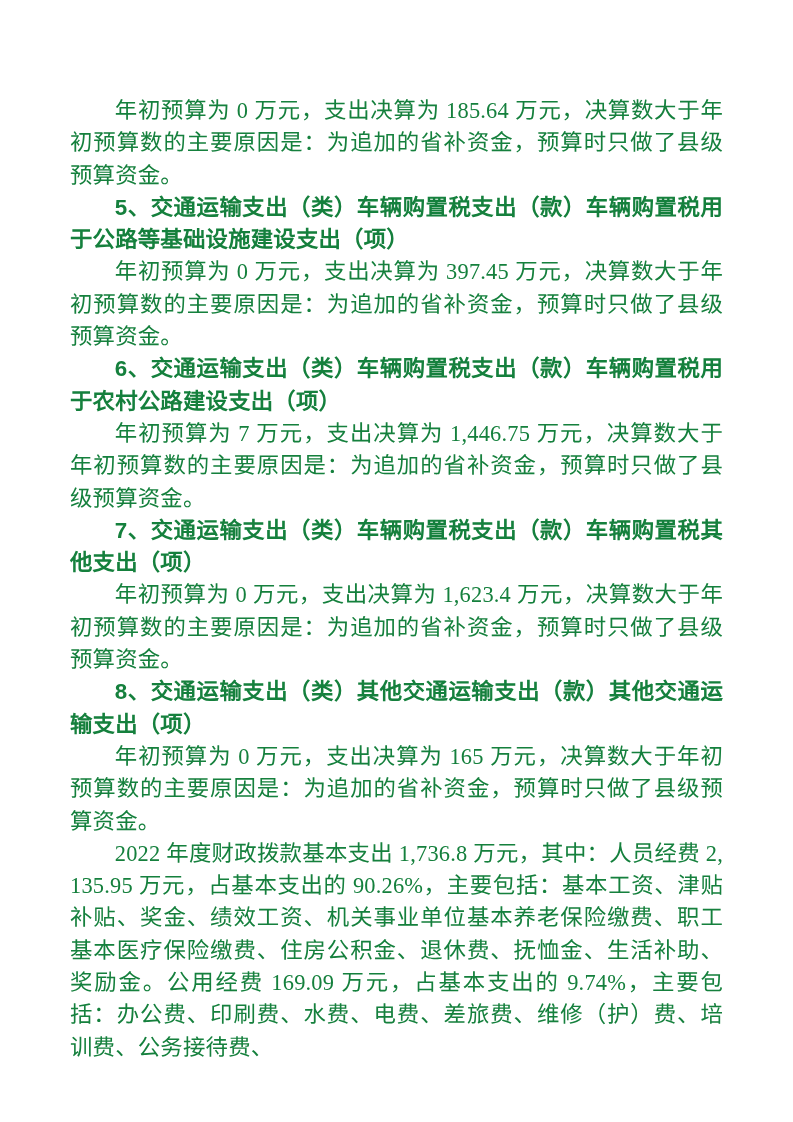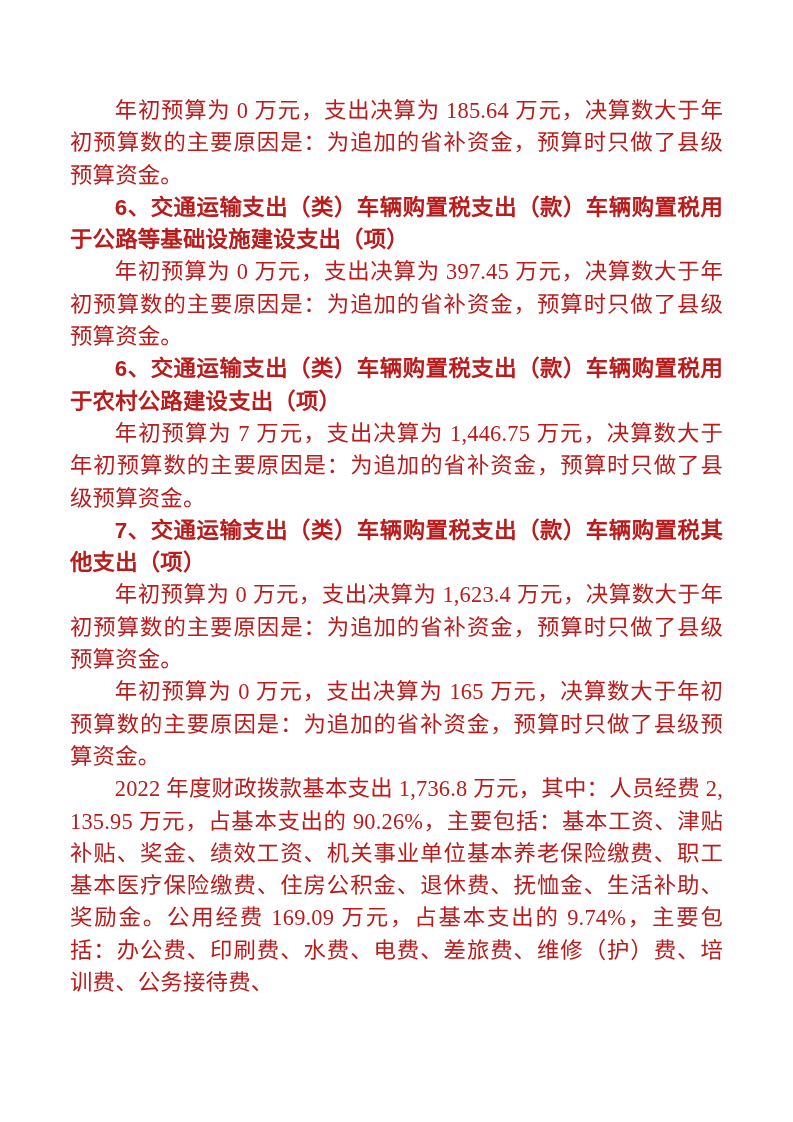--- a/index.html
+++ b/index.html
@@ -6,21 +6,21 @@
     margin: 0;
     padding: 0;
     background: #ffffff;
   }
   .page {
     position: relative;
     width: 788px;
     height: 1122px;
     background: #ffffff;
     overflow: hidden;
-    color: #b91c1c;
+    color: #15803d;
   }
   .content {
     position: absolute;
     top: 95px;
     left: 70px;
     width: 653px;
   }
   .para {
     margin: 0;
     padding: 0;
@@ -40,22 +40,23 @@
     font-family: "Liberation Sans", "DejaVu Sans", sans-serif;
     font-weight: bold;
   }
 </style>
 </head>
 <body>
 
 <div class="page">
   <main class="content">
     <p class="para body">年初预算为 0 万元，支出决算为 185.64 万元，决算数大于年初预算数的主要原因是：为追加的省补资金，预算时只做了县级预算资金。</p>
-    <p class="para heading">6、交通运输支出（类）车辆购置税支出（款）车辆购置税用于公路等基础设施建设支出（项）</p>
+    <p class="para heading">5、交通运输支出（类）车辆购置税支出（款）车辆购置税用于公路等基础设施建设支出（项）</p>
     <p class="para body">年初预算为 0 万元，支出决算为 397.45 万元，决算数大于年初预算数的主要原因是：为追加的省补资金，预算时只做了县级预算资金。</p>
     <p class="para heading">6、交通运输支出（类）车辆购置税支出（款）车辆购置税用于农村公路建设支出（项）</p>
     <p class="para body">年初预算为 7 万元，支出决算为 1,446.75 万元，决算数大于年初预算数的主要原因是：为追加的省补资金，预算时只做了县级预算资金。</p>
     <p class="para heading">7、交通运输支出（类）车辆购置税支出（款）车辆购置税其他支出（项）</p>
     <p class="para body">年初预算为 0 万元，支出决算为 1,623.4 万元，决算数大于年初预算数的主要原因是：为追加的省补资金，预算时只做了县级预算资金。</p>
+    <p class="para heading">8、交通运输支出（类）其他交通运输支出（款）其他交通运输支出（项）</p>
     <p class="para body">年初预算为 0 万元，支出决算为 165 万元，决算数大于年初预算数的主要原因是：为追加的省补资金，预算时只做了县级预算资金。</p>
     <p class="para body">2022 年度财政拨款基本支出 1,736.8 万元，其中：人员经费 2,135.95 万元，占基本支出的 90.26%，主要包括：基本工资、津贴补贴、奖金、绩效工资、机关事业单位基本养老保险缴费、职工基本医疗保险缴费、住房公积金、退休费、抚恤金、生活补助、奖励金。公用经费 169.09 万元，占基本支出的 9.74%，主要包括：办公费、印刷费、水费、电费、差旅费、维修（护）费、培训费、公务接待费、</p>
   </main>
 </div>
 
 </body></html>

